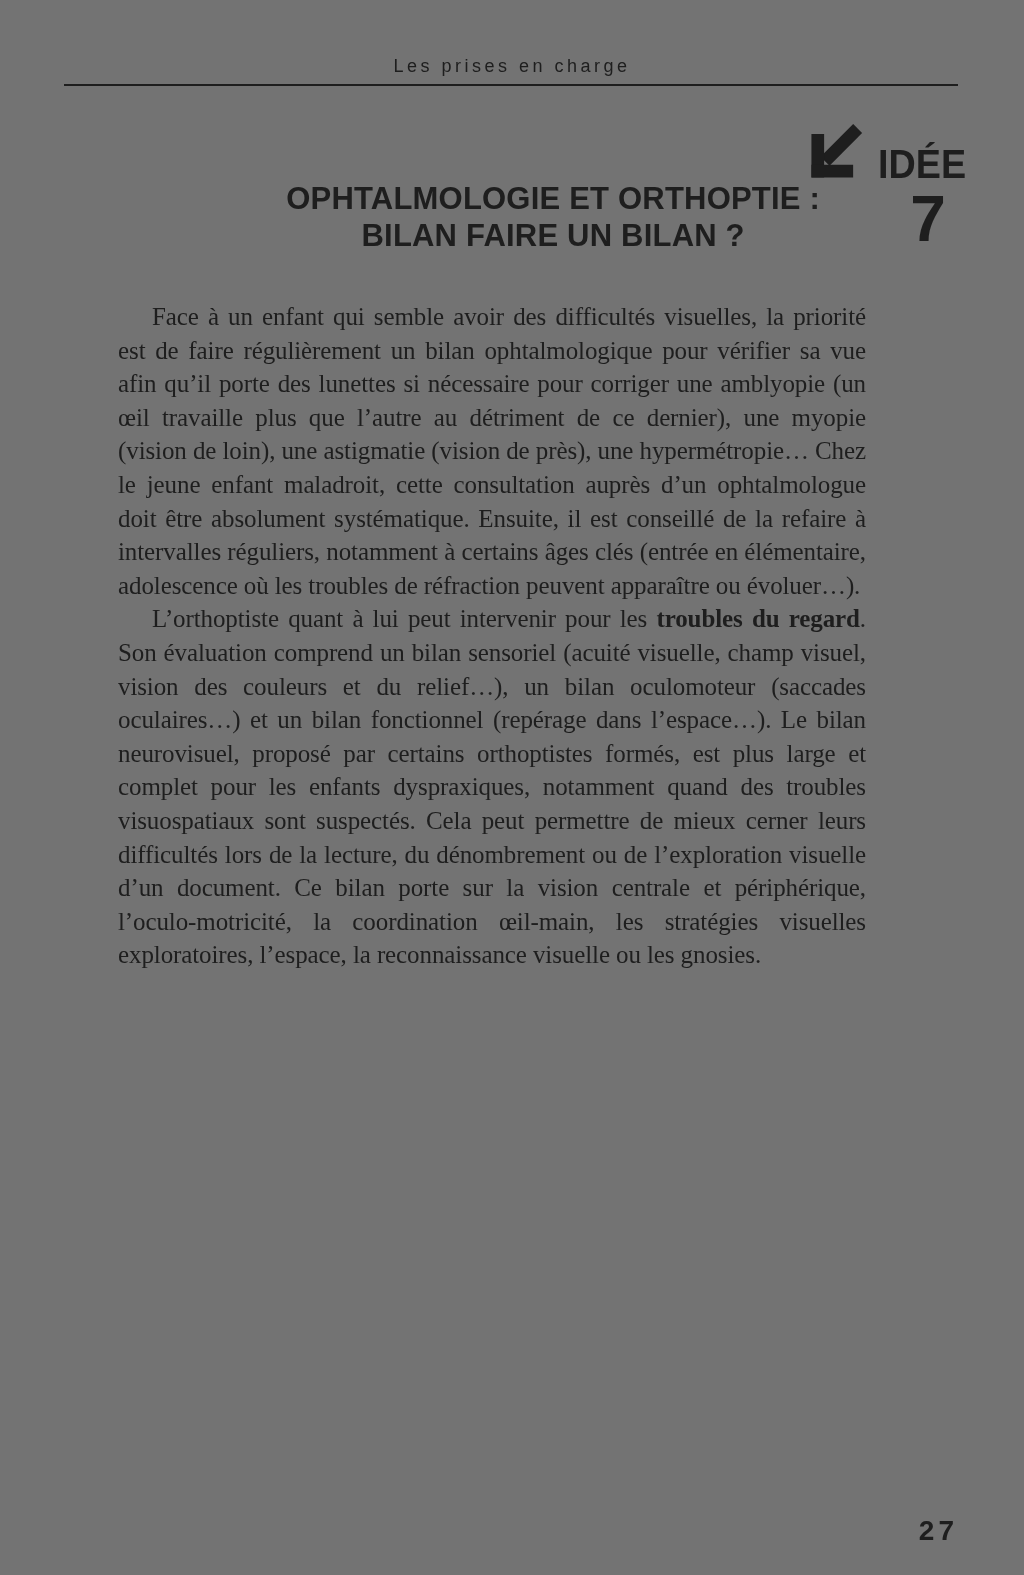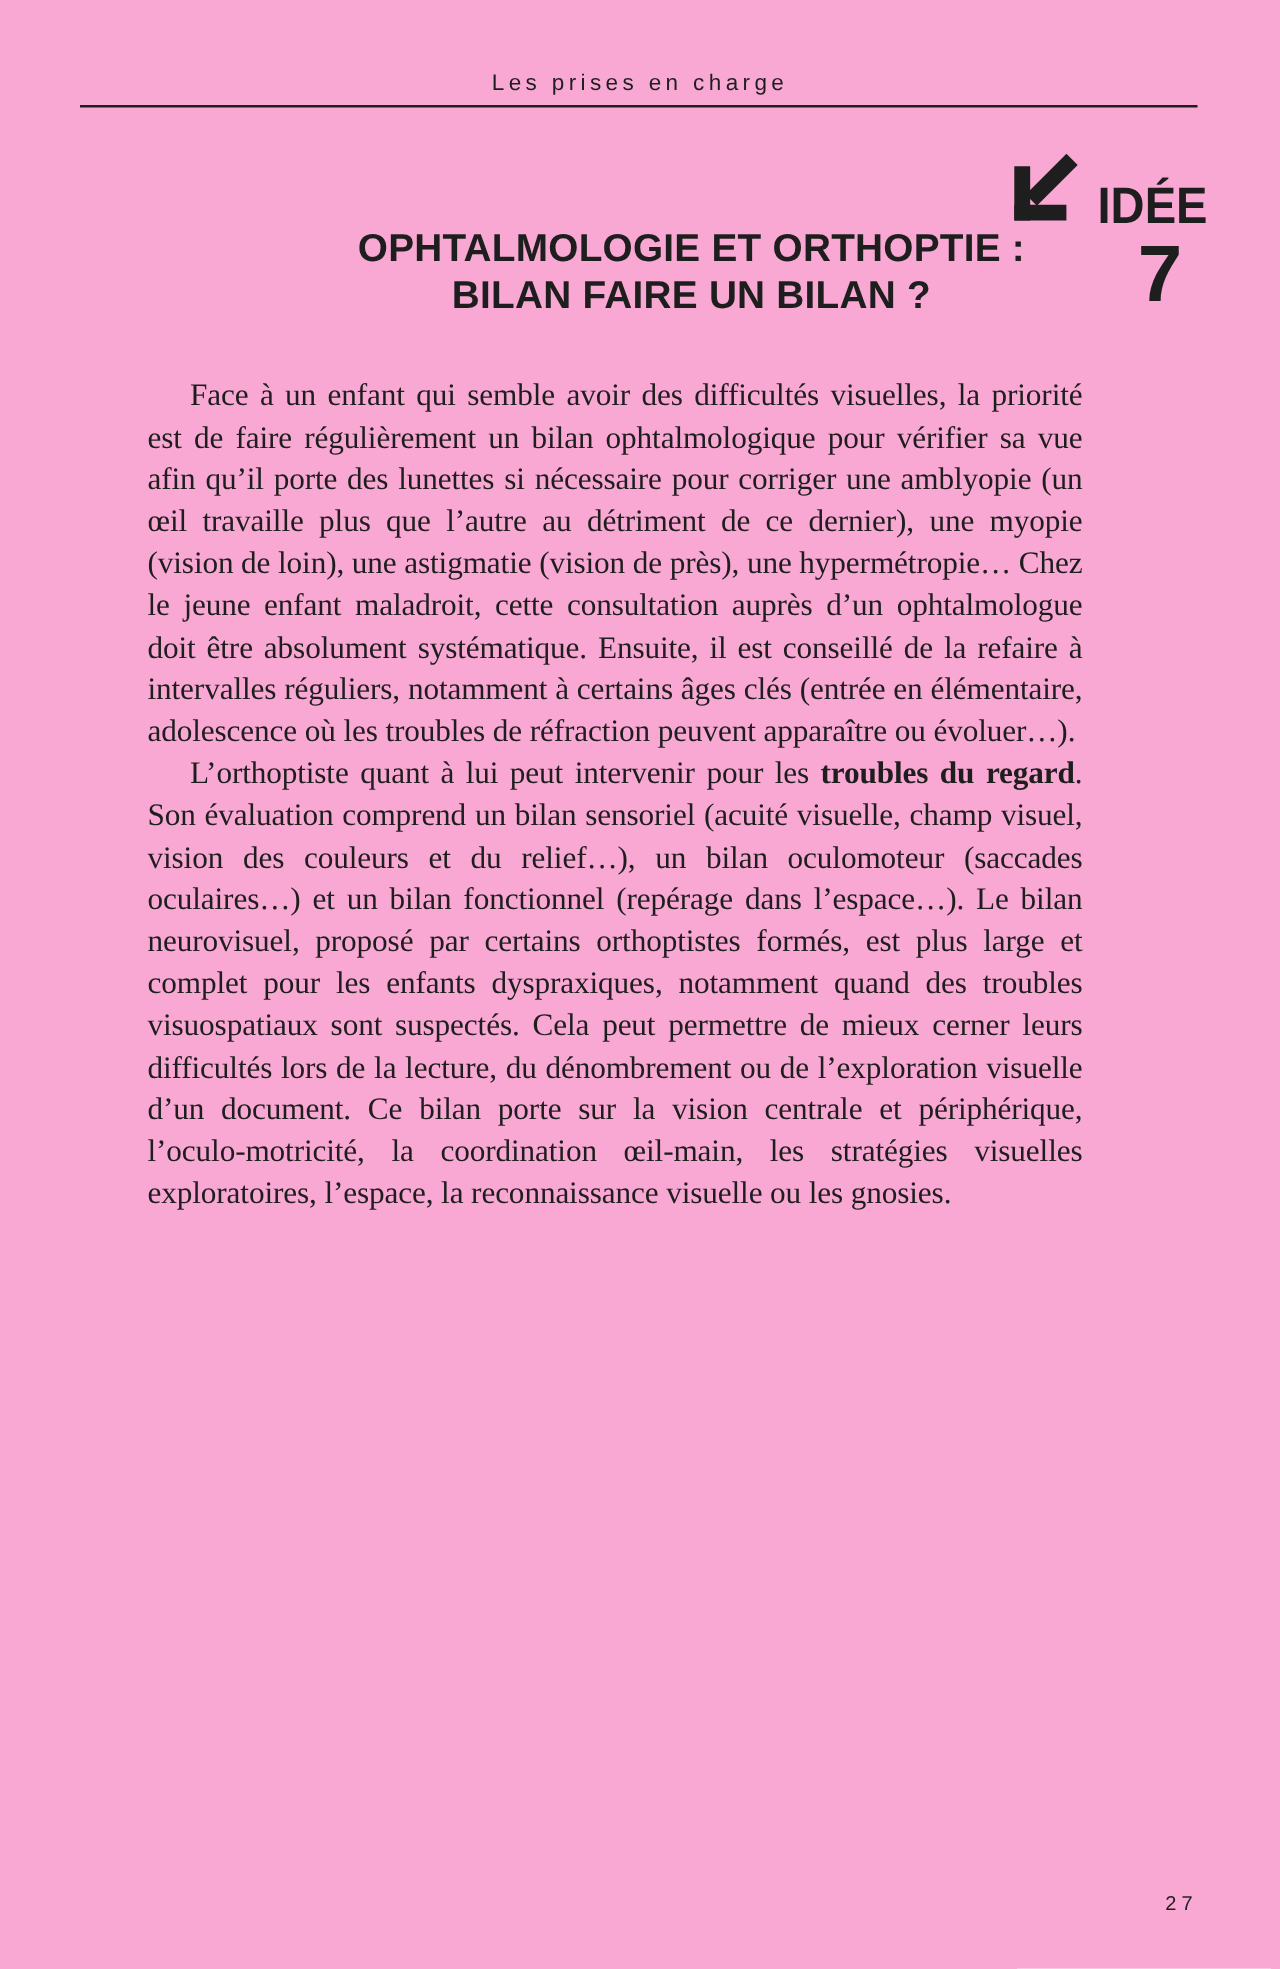--- a/index.html
+++ b/index.html
@@ -8,21 +8,21 @@
     height: 1575px;
     background: #ffffff;
     font-family: "Liberation Sans", sans-serif;
     color: #1e1e1e;
     position: relative;
     overflow: hidden;
   }
   .page {
     position: absolute;
     inset: 0;
-    background: #f9a8d4;
+    background: #737373;
   }
   
   .running-head {
     position: absolute;
     top: 56px;
     left: 0;
     width: 100%;
     text-align: center;
     font-size: 18px;
     letter-spacing: 3.5px;
@@ -37,21 +37,21 @@
     background: #1e1e1e;
   }
   
   .idee-badge {
     position: absolute;
     left: 806px;
     top: 120px;
   }
   .idee-row {
     display: flex;
-    align-items: flex-start;
+    align-items: center;
     gap: 14px;
   }
   .idee-arrow {
     width: 58px;
     height: 64px;
     display: block;
   }
   .idee-label {
     font-weight: bold;
     font-size: 41px;
@@ -96,23 +96,24 @@
   .body-text p {
     margin: 0;
     text-indent: 34px;
     font-family: Liberation Serif, serif;
   }
   .body-text strong { font-weight: bold; }
   
   .folio {
     position: absolute;
     right: 66px;
-    bottom: 42px;
-    font-size: 16px;
+    bottom: 28px;
+    font-size: 28px;
     letter-spacing: 4px;
+    font-weight: bold;
   }
 </style>
 </head>
 <body>
 
 <div class="page">
 
   <div class="running-head">Les prises en charge</div>
 
   <div class="head-rule"></div>

